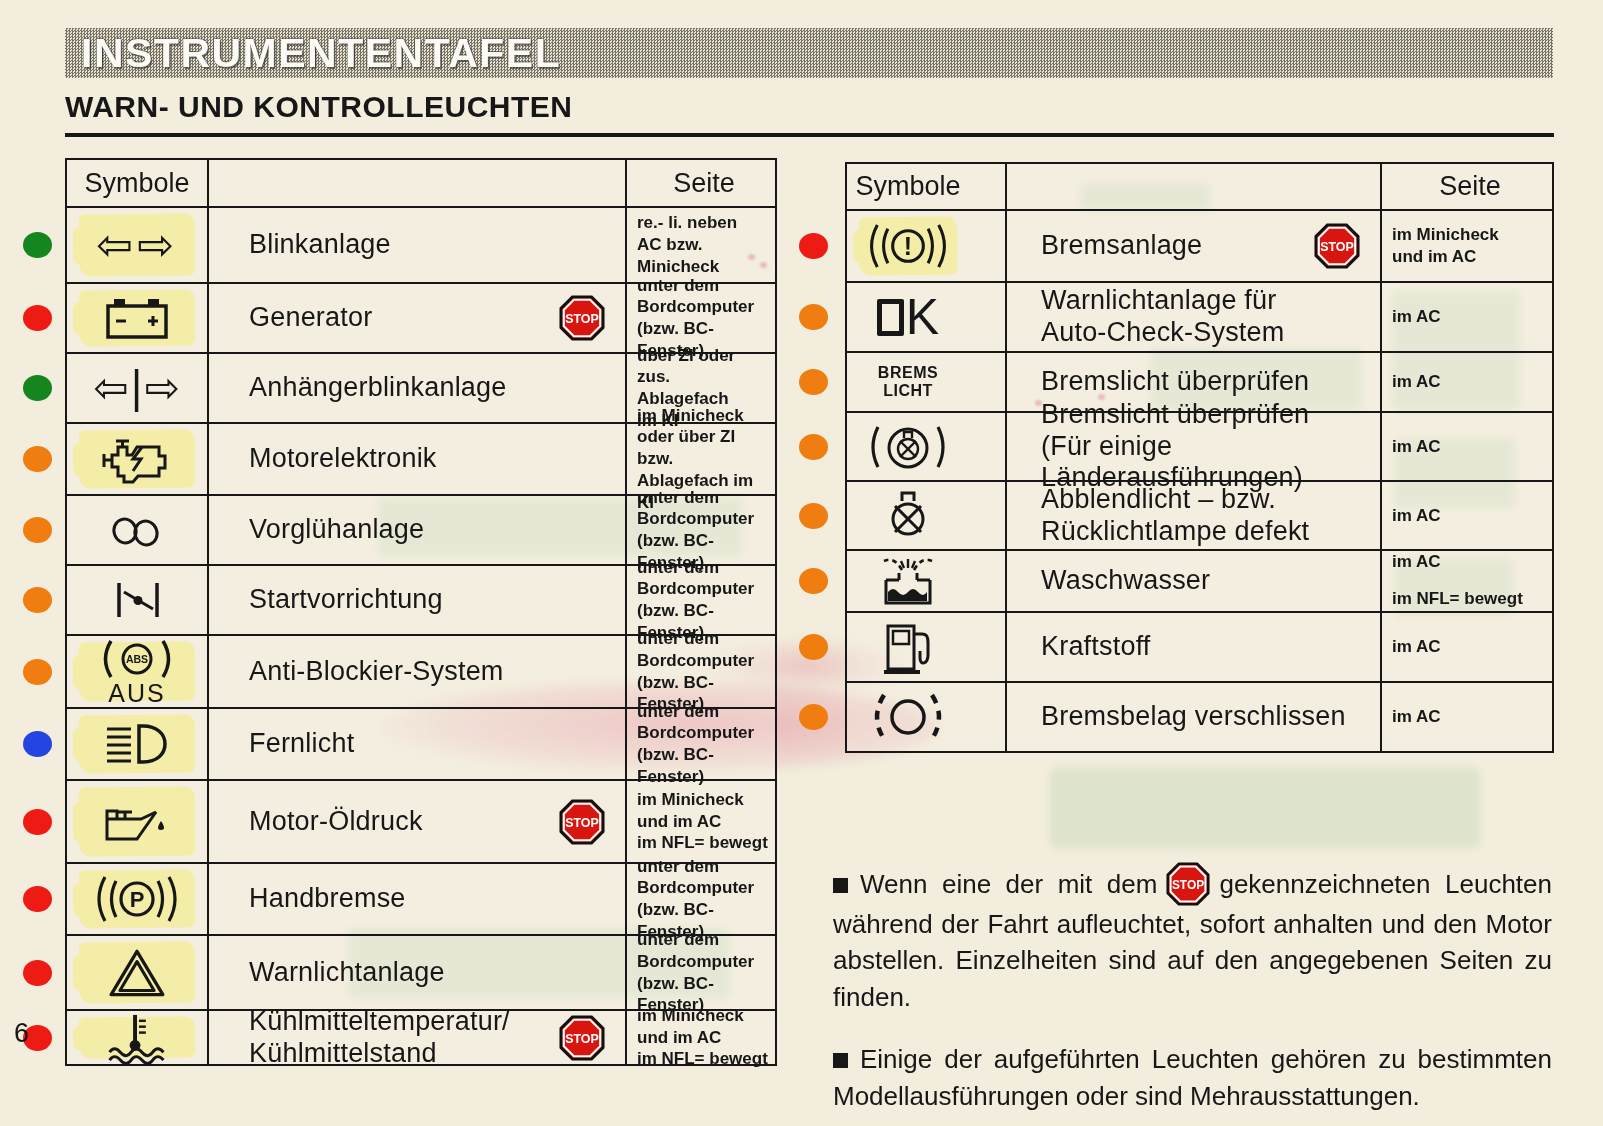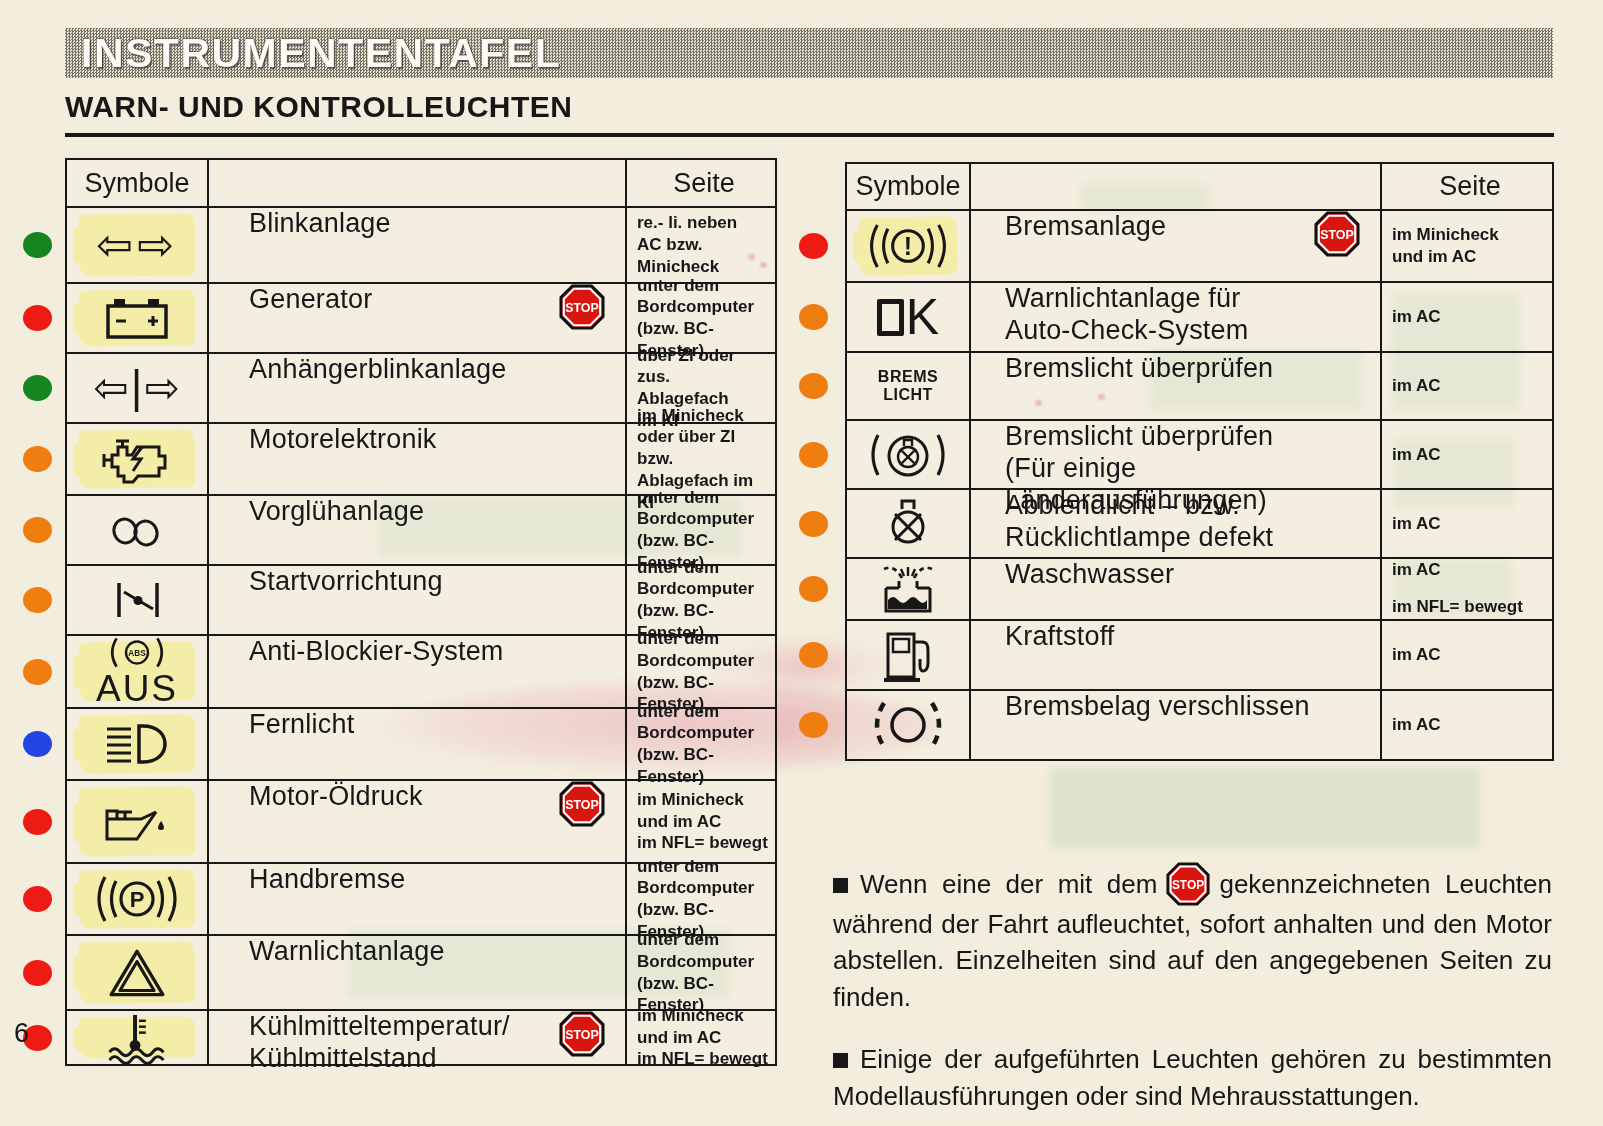--- a/index.html
+++ b/index.html
@@ -28,22 +28,22 @@
 
   
   .tab{position:absolute;border:2.5px solid var(--ink);background:rgba(246,242,228,.35);}
   .ltab{left:65px;top:158px;width:712px;}
   .rtab{left:845px;top:162px;width:709px;}
   .trow{display:flex;position:relative;}
   .trow + .trow{border-top:2.5px solid var(--ink);}
   .cell + .cell{border-left:2.5px solid var(--ink);}
   .sym{display:flex;flex-direction:column;align-items:center;justify-content:center;position:relative;}
   .ltab .sym{width:140px;} .rtab .sym{width:122px;}
-  .desc{flex:1;display:flex;align-items:flex-start;}
-  .ltab .desc{padding-left:40px;} .rtab .desc{padding-left:34px;}
+  .desc{flex:1;display:flex;align-items:center;}
+  .ltab .desc{padding-left:40px;} .rtab .desc{padding-left:34px;margin-left:36px;}
   .seite{display:flex;align-items:center;padding:4px 4px 4px 10px;
          font-size:17px;font-weight:bold;line-height:1.28;white-space:pre-line;}
   .ltab .seite{width:150px;} .rtab .seite{width:172px;}
   .hrow .cell{font-size:27px;display:flex;align-items:center;justify-content:center;font-weight:400;}
   .hrow .seite,.hrow .sym{white-space:normal;font-weight:400;}
   .label{font-size:27px;line-height:1.18;white-space:pre-line;letter-spacing:.2px;position:relative;z-index:2;}
   .stopwrap{margin-left:auto;margin-right:20px;display:flex;align-items:center;z-index:2;}
 
   
   .hl{position:absolute;left:12px;right:12px;top:6px;bottom:6px;
@@ -56,21 +56,21 @@
   
   .dot{position:absolute;width:29px;height:26px;border-radius:50%;
        top:50%;transform:translateY(-50%);}
   .ltab .dot{left:-44px;} .rtab .dot{left:-48px;}
   .dot.g{background:var(--dot-green);} .dot.r{background:var(--dot-red);}
   .dot.o{background:var(--dot-orange);} .dot.b{background:var(--dot-blue);}
 
   .glyph{font-family:"DejaVu Sans",sans-serif;font-size:44px;line-height:1;letter-spacing:4px;}
   .glyph.trailer{letter-spacing:1px;font-size:42px;}
   .icontext{font-size:16px;font-weight:bold;text-align:center;line-height:1.12;white-space:pre-line;letter-spacing:.5px;}
-  .aus{font-size:37px;letter-spacing:2px;line-height:1;margin-top:1px;font-weight:400;z-index:1;position:relative;}
+  .aus{font-size:25px;letter-spacing:2px;line-height:1;margin-top:1px;font-weight:400;z-index:1;position:relative;}
   .okwrap{display:flex;align-items:center;z-index:1;position:relative;}
   .ok-square{display:inline-block;width:27px;height:37px;border:5px solid var(--ink);border-radius:2px;}
   .ok-k{font-size:50px;line-height:1;margin-left:2px;}
 
   svg .st{stroke:var(--ink);fill:none;}
   svg .fi{fill:var(--ink);stroke:none;}
 
   
   .notes{position:absolute;left:833px;top:862px;width:722px;}
   .notes h3{margin:0 0 14px 0;font-size:28px;}
@@ -410,21 +410,21 @@
           <span class="ok-k">K</span>
         </span>
       </div>
       <div class="cell desc">
           <span class="label">Warnlichtanlage für
 Auto-Check-System</span>
         </div>
       <div class="cell seite">im AC</div>
     </div>
 
-    <div class="trow" style="height:68px">
+    <div class="trow" style="height:60px">
       <span class="dot o"></span>
       <div class="cell sym">
         <span class="icontext">BREMS
 LICHT</span>
       </div>
       <div class="cell desc">
           <span class="label">Bremslicht überprüfen</span>
         </div>
       <div class="cell seite">im AC</div>
     </div>

